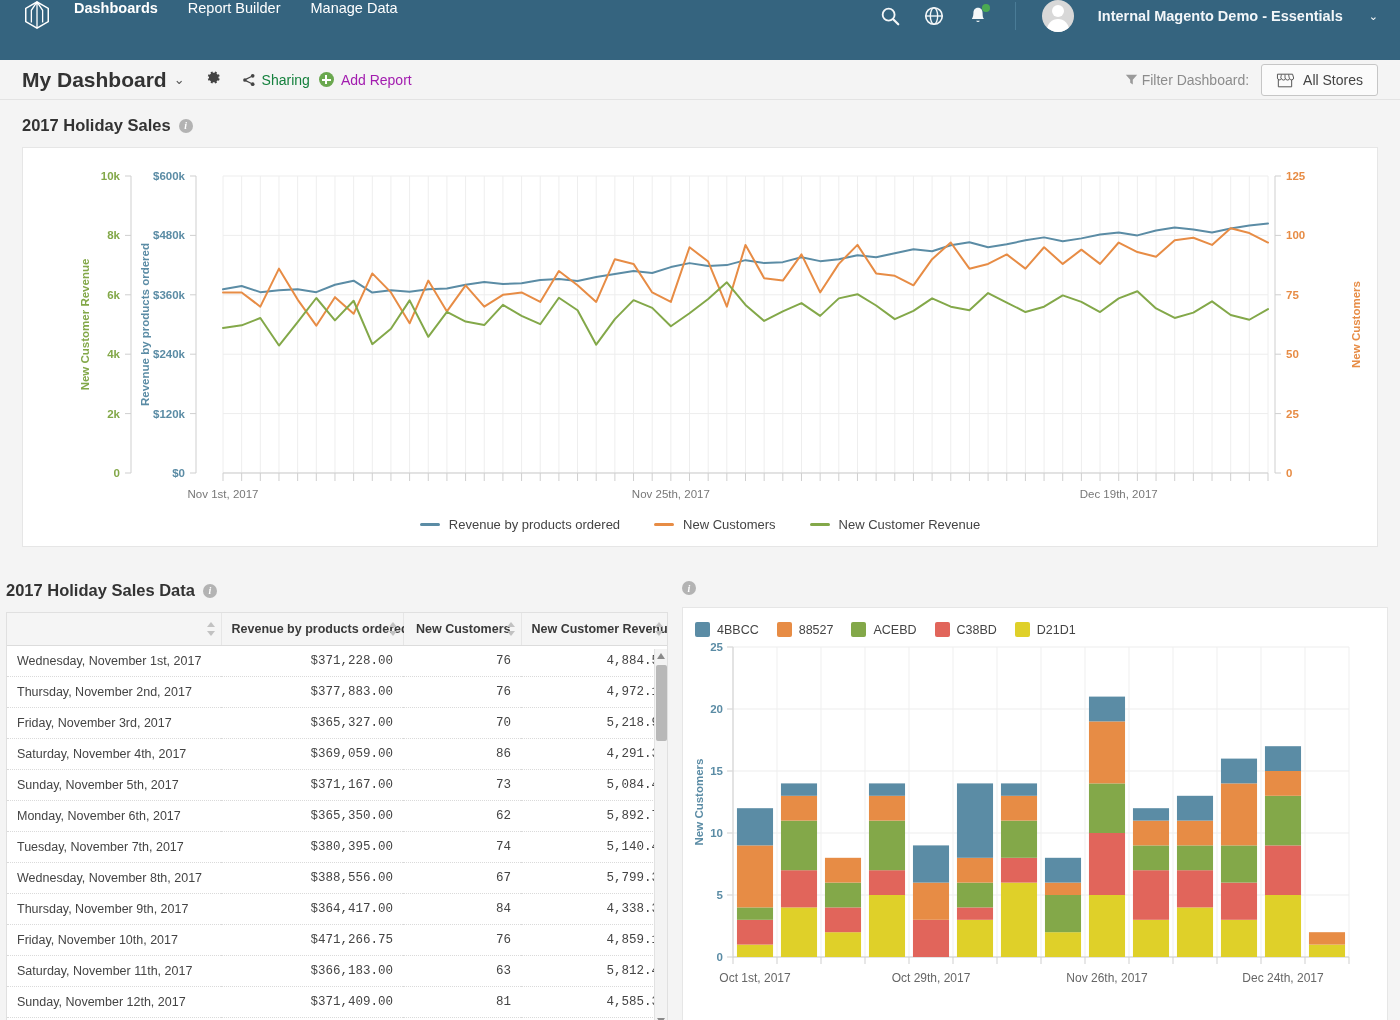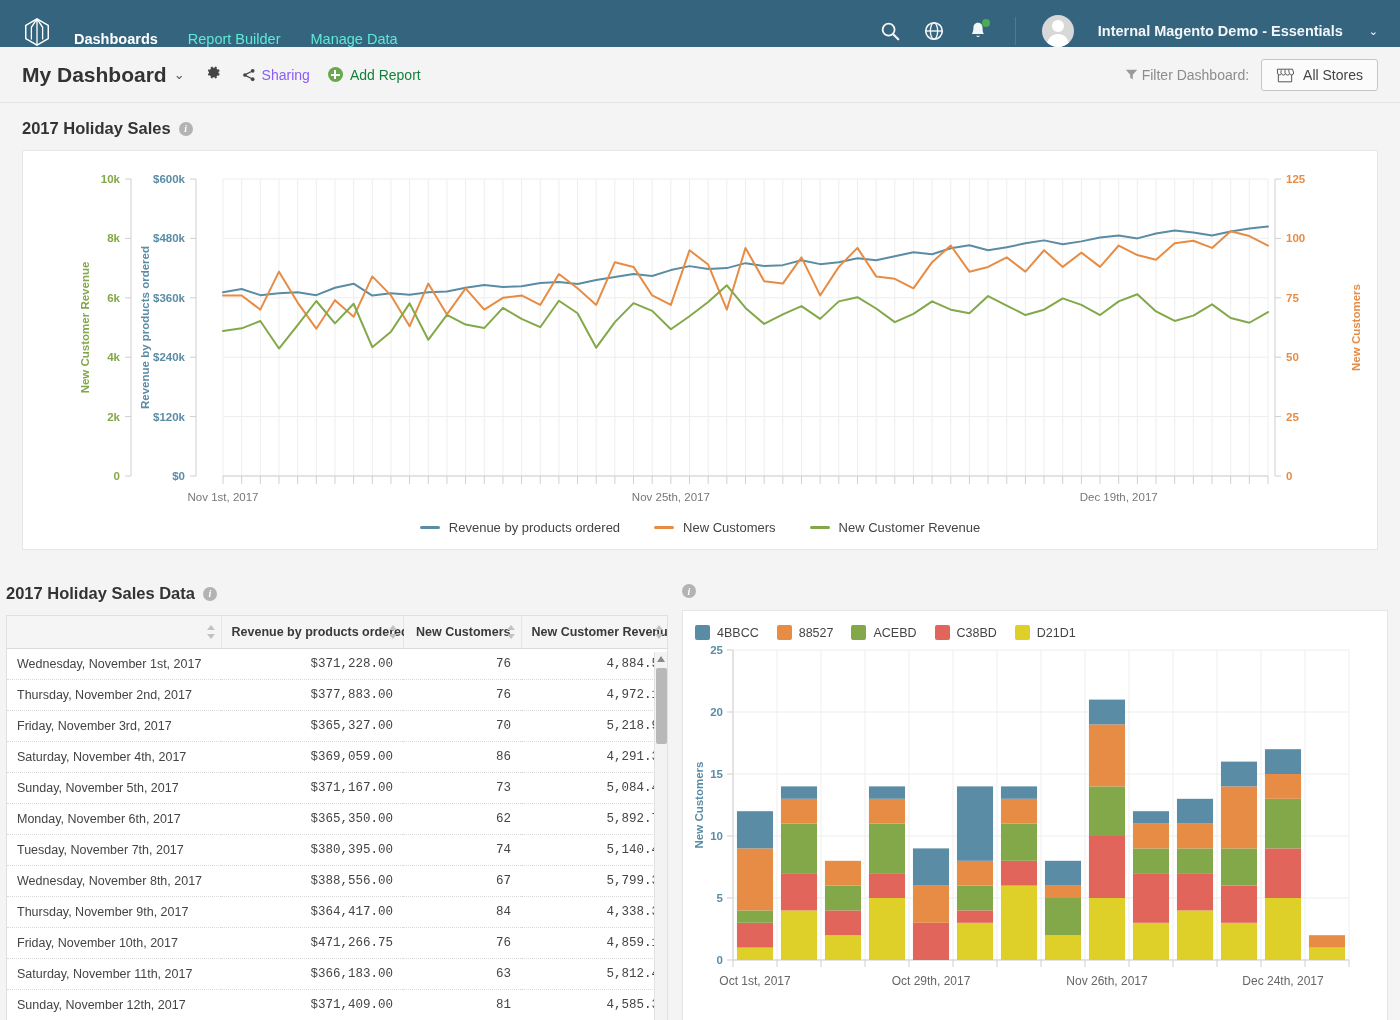--- a/index.html
+++ b/index.html
@@ -5,26 +5,26 @@
 <style>
   * { box-sizing: border-box; margin: 0; padding: 0; }
   html, body {
     width: 1400px; height: 1020px;
     font-family: "Liberation Sans", sans-serif;
     background: #f4f4f4; color: #333; overflow: hidden;
   }
 
   
   .topnav {
-    height: 47px; background: #35647f; display: flex; align-items: flex-end;
+    height: 60px; background: #35647f; display: flex; align-items: flex-start;
     padding: 0 22px; color: #fff; position: relative;
   }
   .logo { width: 30px; height: 30px; margin-right: 22px; flex: 0 0 auto; }
   .navlinks { display: flex; align-items: center; gap: 30px; }
-  .navlink { font-size: 14.5px; color: #5eead4; cursor: pointer; white-space: nowrap; }
+  .navlink { font-size: 14.5px; color: #ffffff; cursor: pointer; white-space: nowrap; }
   .navlink.active { color: #fff; font-weight: bold; }
   .nav-right { margin-left: auto; display: flex; align-items: center; gap: 22px; }
   .nav-icon { width: 22px; height: 22px; position: relative; cursor: pointer; opacity: .95; }
   .bell-dot {
     position: absolute; right: -1px; top: -1px; width: 8px; height: 8px;
     border-radius: 50%; background: #4caf50;
   }
   .nav-sep { width: 1px; height: 28px; background: #4a7c97; margin: 0 4px; }
   .account { display: flex; align-items: center; gap: 24px; cursor: pointer; }
   .avatar {
@@ -37,28 +37,28 @@
   }
   .avatar::after {
     content:""; position:absolute; width:22px; height:14px; border-radius:11px 11px 0 0;
     background:#fff; left:5px; top:19px;
   }
   .account-name { font-size: 14.5px; font-weight: bold; color: #f2f6f9; }
   .caret { font-size: 11px; margin-left: 2px; }
 
   
   .subnav {
-    height: 56px; background: #f4f4f4; display: flex; align-items: center;
+    height: 40px; background: #f4f4f4; display: flex; align-items: center;
     padding: 0 22px; border-bottom: 1px solid #e3e3e3;
   }
   .dash-title { font-size: 21px; font-weight: bold; color: #333; cursor: pointer; }
   .dash-caret { font-size: 13px; color: #555; margin-left: 7px; cursor: pointer; }
   .gear { margin-left: 20px; cursor: pointer; }
-  .share-btn { margin-left: 20px; display: flex; align-items: center; gap: 6px; cursor: pointer; color: #8b5cf6; font-size: 14px; }
-  .add-report { margin-left: 18px; display: flex; align-items: center; gap: 7px; cursor: pointer; color: #15803d; font-size: 14px; }
+  .share-btn { margin-left: 20px; display: flex; align-items: center; gap: 6px; cursor: pointer; color: #15803d; font-size: 14px; }
+  .add-report { margin-left: 9px; display: flex; align-items: center; gap: 7px; cursor: pointer; color: #a21caf; font-size: 14px; }
   .plus-circle { width: 15px; height: 15px; border-radius: 50%; background: #6aa84f; position: relative; }
   .plus-circle::before, .plus-circle::after {
     content:""; position:absolute; background:#fff;
   }
   .plus-circle::before { left:3px; top:6.5px; width:9px; height:2px; }
   .plus-circle::after { left:6.5px; top:3px; width:2px; height:9px; }
   .subnav-right { margin-left: auto; display: flex; align-items: center; gap: 12px; }
   .filter-label { color: #8c8c8c; font-size: 14px; display: flex; align-items: center; gap: 4px; }
   .stores-btn {
     border: 1px solid #c6c6c6; background: #fbfbfb; border-radius: 3px;

